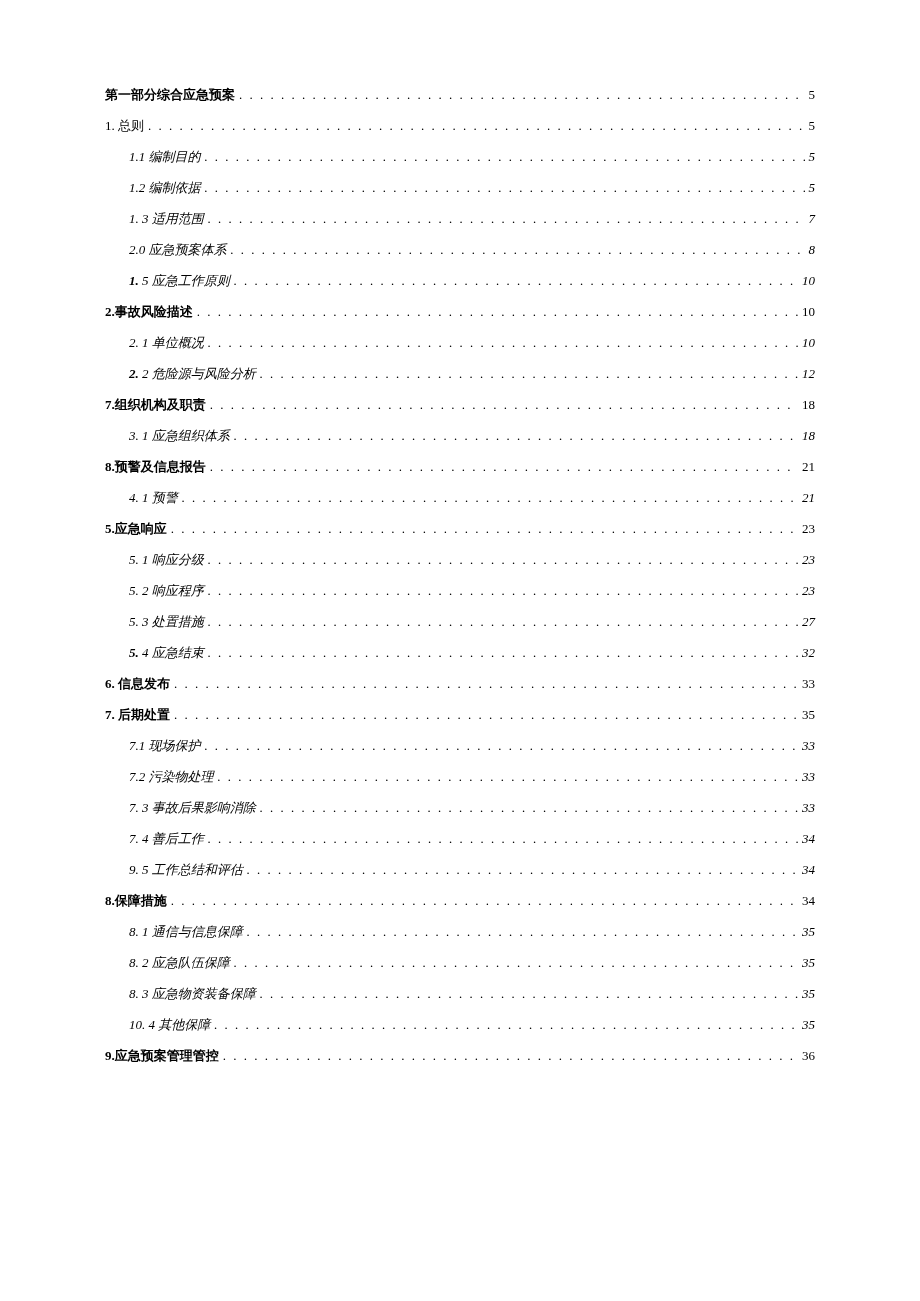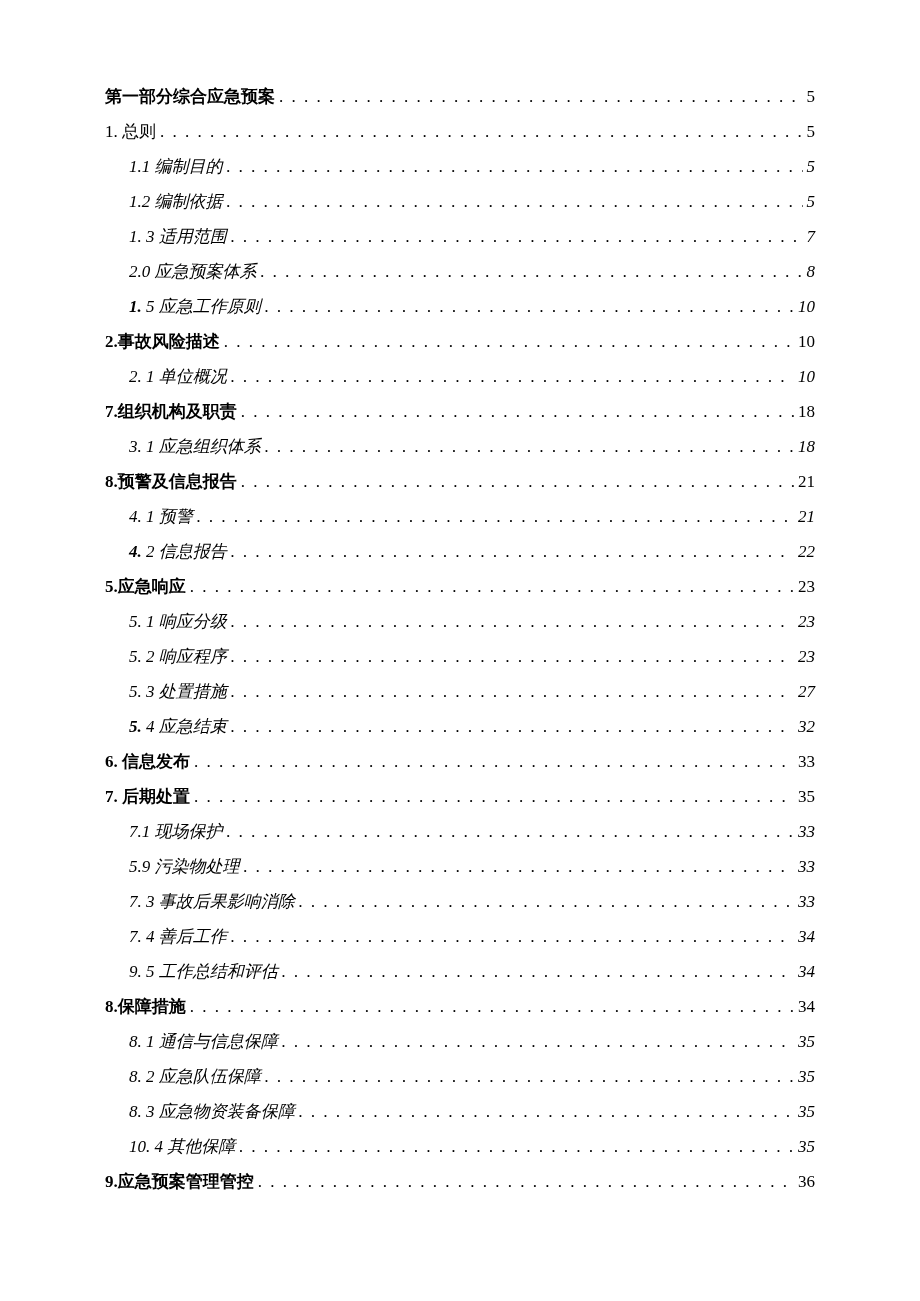--- a/index.html
+++ b/index.html
@@ -9,21 +9,21 @@
       background: #ffffff;
       font-family: "SimSun", "Microsoft YaHei", serif;
       color: #000000;
       padding: 88px 105px 88px 105px;
     }
     .toc { width: 100%; }
     .toc-row {
       display: flex;
       align-items: baseline;
       white-space: nowrap;
-      font-size: 17px;
+      font-size: 13px;
       line-height: 1.0;
       margin-bottom: 18px;
     }
     .toc-row.level-0 { padding-left: 0; }
     .toc-row.level-1 { padding-left: 24px; font-style: italic; }
     .label { flex: 0 0 auto; }
     .label.strong { font-weight: bold; }
     .label .norm { font-weight: normal; text-align: center; }
     .dots {
       flex: 1 1 auto;
@@ -79,45 +79,45 @@
     <div class="toc-row level-0">
       <span class="label strong"><span>2.事故风险描述</span></span>
       <span class="dots"></span>
       <span class="page">10</span>
     </div>
     <div class="toc-row level-1">
       <span class="label"><span class="norm">2.  1 单位概况</span></span>
       <span class="dots"></span>
       <span class="page">10</span>
     </div>
+    <div class="toc-row level-1">
+      <span class="label strong"><span>2.</span><span class="norm"> 2 危险源与风险分析</span></span>
+      <span class="dots"></span>
+      <span class="page">12</span>
+    </div>
     <div class="toc-row level-0">
       <span class="label strong"><span>7.组织机构及职责</span></span>
       <span class="dots"></span>
       <span class="page">18</span>
     </div>
     <div class="toc-row level-1">
       <span class="label"><span class="norm">3.  1 应急组织体系</span></span>
       <span class="dots"></span>
       <span class="page">18</span>
     </div>
     <div class="toc-row level-0">
       <span class="label strong"><span>8.预警及信息报告</span></span>
       <span class="dots"></span>
       <span class="page">21</span>
     </div>
     <div class="toc-row level-1">
       <span class="label"><span class="norm">4.  1 预警</span></span>
       <span class="dots"></span>
       <span class="page">21</span>
     </div>
-    <div class="toc-row level-1">
-      <span class="label strong"><span>4.</span><span class="norm"> 2 信息报告</span></span>
-      <span class="dots"></span>
-      <span class="page">22</span>
-    </div>
     <div class="toc-row level-0">
       <span class="label strong"><span>5.应急响应</span></span>
       <span class="dots"></span>
       <span class="page">23</span>
     </div>
     <div class="toc-row level-1">
       <span class="label"><span class="norm">5.  1 响应分级</span></span>
       <span class="dots"></span>
       <span class="page">23</span>
     </div>
@@ -145,21 +145,21 @@
       <span class="label strong"><span>7.   后期处置</span></span>
       <span class="dots"></span>
       <span class="page">35</span>
     </div>
     <div class="toc-row level-1">
       <span class="label"><span class="norm">7.1 现场保护</span></span>
       <span class="dots"></span>
       <span class="page">33</span>
     </div>
     <div class="toc-row level-1">
-      <span class="label"><span class="norm">5.9 污染物处理</span></span>
+      <span class="label"><span class="norm">7.2 污染物处理</span></span>
       <span class="dots"></span>
       <span class="page">33</span>
     </div>
     <div class="toc-row level-1">
       <span class="label"><span class="norm">7.  3 事故后果影响消除</span></span>
       <span class="dots"></span>
       <span class="page">33</span>
     </div>
     <div class="toc-row level-1">
       <span class="label"><span class="norm">7.  4 善后工作</span></span>

